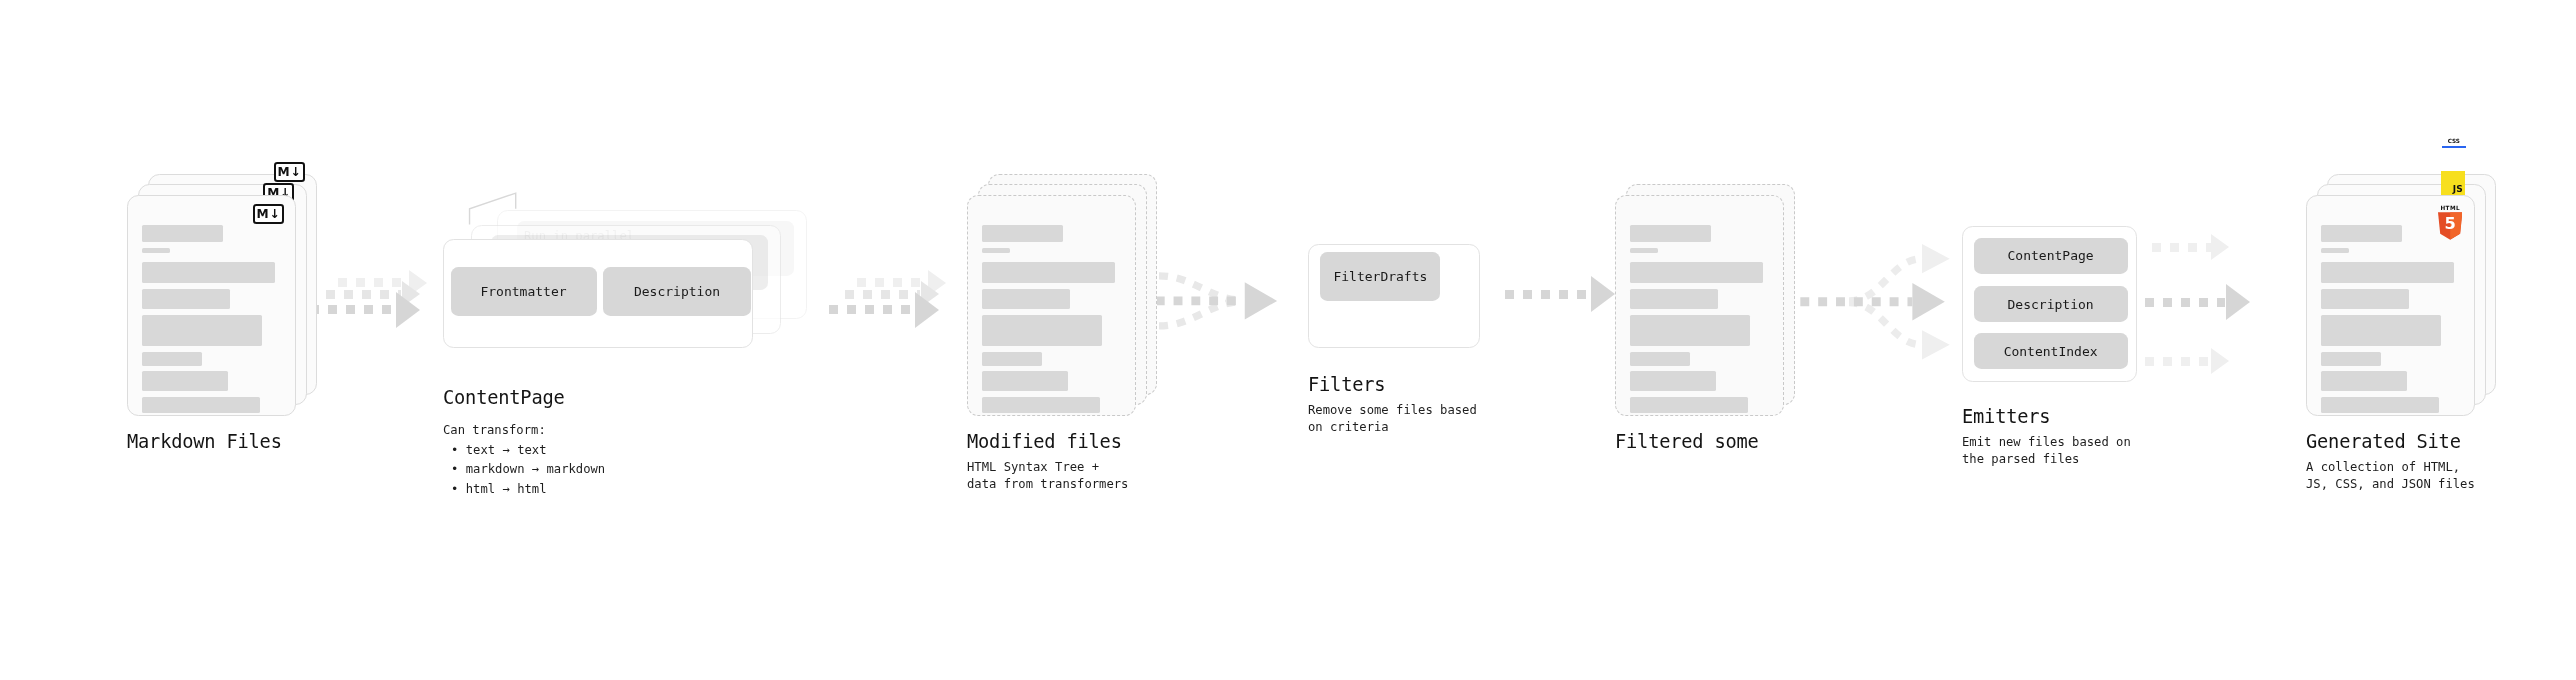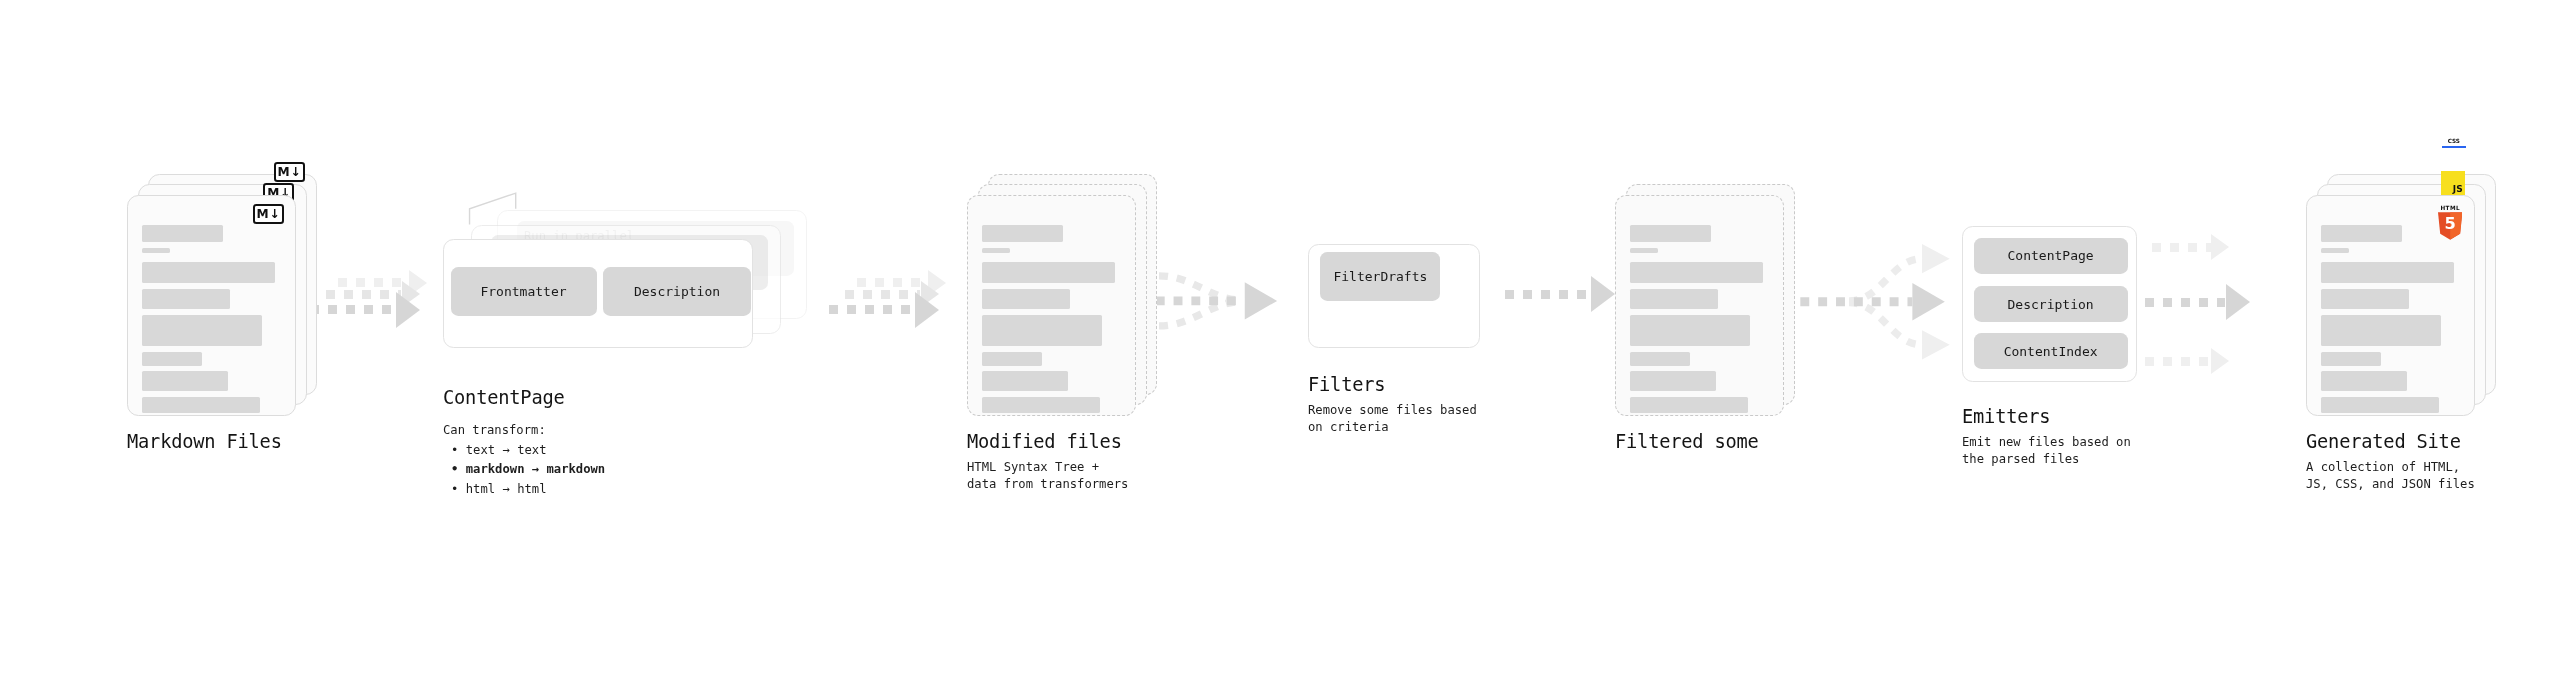--- a/index.html
+++ b/index.html
@@ -318,21 +318,21 @@
       <div class="pill" style="left:6.5px; top:27px; width:146px; height:49px;">Frontmatter</div>
       <div class="inner-arrow" style="left:159px; top:50px; width:50px;"></div>
       <div class="pill" style="left:159px; top:27px; width:148px; height:49px;">Description</div>
     </div>
 
     <div style="position:absolute; left:0; top:195px;">
       <div class="label-title">ContentPage</div>
       <div class="label-desc">Can transform:</div>
       <div style="margin-top:2.4px;">
         <div class="label-desc" style="margin-top:2.4px; padding-left:8.1px;">• text → text</div>
-        <div class="label-desc" style="margin-top:2.4px; padding-left:8.1px;font-weight:bold;">• markdown → markdown</div>
+        <div class="label-desc" style="margin-top:2.4px; padding-left:8.1px;">• markdown → markdown</div>
         <div class="label-desc" style="margin-top:2.4px; padding-left:8.1px;">• html → html</div>
       </div>
     </div>
   </div>
 
   <div class="flow" style="left:829px; top:268px; width:138px; height:73px;">
     <div class="lane a3" style="left:28px; top:1.6px;">
       <div class="dots" style="width:70px;"></div>
         <div class="head sm"></div>
     </div>

